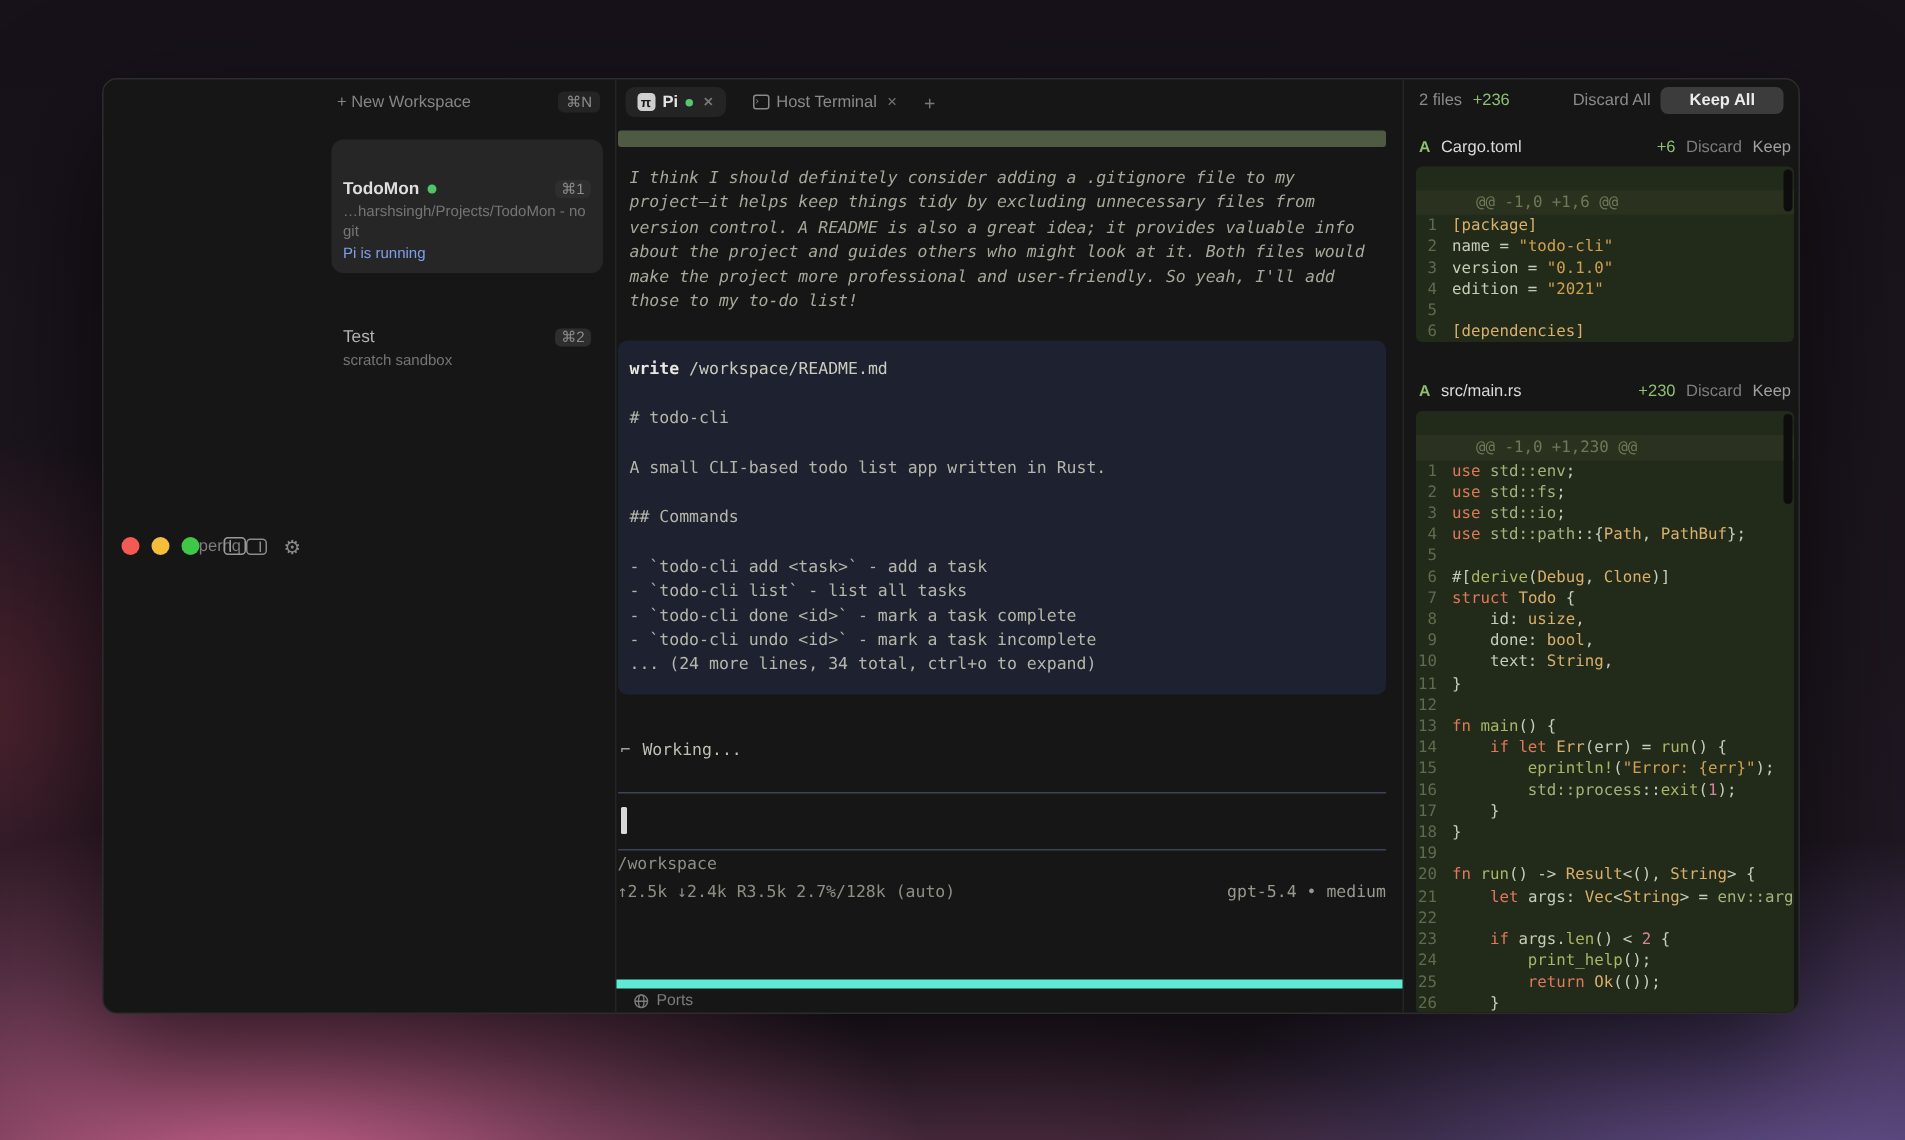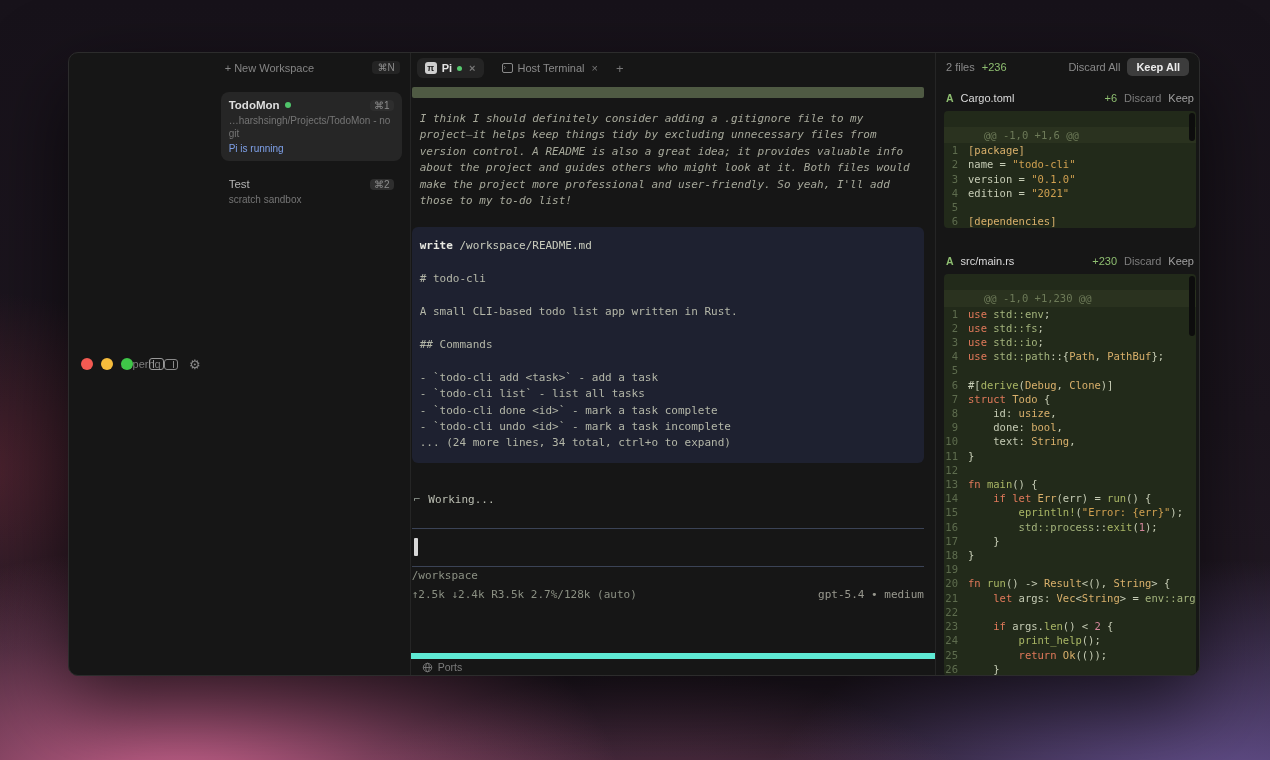--- a/index.html
+++ b/index.html
@@ -34,21 +34,21 @@
   .icon-gear { color:#8a8a8a; font-size:13px; line-height:1; }
   
   .wbody { flex:1; display:flex; min-height:0; }
   
   .sidebar { flex:0 0 198px; width:198px; border-right:1px solid #252525; padding:4px 8px; }
   .new-ws { display:flex; justify-content:space-between; align-items:center; color:#858585; font-size:11px; padding:4px 2px 4px 4px; }
   .kbd { background:#242424; color:#8d8d8d; border-radius:4px; padding:1px 5px; font-size:10px; }
   .ws-list { margin-top:14px; display:flex; flex-direction:column; gap:10px; }
   .ws-item { padding:7px 8px; border-radius:8px; }
   .ws-item.sel { background:#262626; }
-  .ws-row { display:flex; align-items:center; gap:5px; }
+  .ws-row { display:flex; align-items:center; gap:5px;margin-top:20px; }
   .ws-name { color:#dedede; font-size:11.5px; font-weight:700; }
   .ws-item:not(.sel) .ws-name { color:#b3b3b3; font-weight:500; }
   .ws-dot { width:6px; height:6px; border-radius:50%; background:#4fc36a; }
   .ws-kbd { margin-left:auto; background:#2e2e2e; color:#8d8d8d; border-radius:4px; padding:0 4px; font-size:10px; }
   .ws-path { color:#757575; font-size:10px; line-height:1.3; margin-top:3px; }
   .ws-status { color:#7ea0e8; font-size:10px; margin-top:3px; }
   
   .main { flex:1; min-width:0; display:flex; flex-direction:column; border-right:1px solid #252525; }
   .tabbar { flex:0 0 30px; display:flex; align-items:center; padding:0 6px; gap:10px; font-size:11px; }
   .tabs-wrap { display:flex; align-items:center; gap:10px; }
@@ -79,21 +79,21 @@
   .f-row { display:flex; justify-content:space-between; margin-top:6px; color:#8b9083; }
   .f-model { color:#98988e; }
   .ports { flex:0 0 22px; border-top:6px solid #5eead4; display:flex; align-items:center; gap:5px; padding:0 11px; color:#7c7c7c; font-size:10.5px; }
   
   .review { flex:0 0 263px; width:263px; display:flex; flex-direction:column; min-height:0; font-size:11px; }
   .rev-head { flex:0 0 28px; display:flex; align-items:center; gap:7px; padding:0 10px; }
   .rev-count { color:#8a8a8a; }
   .rev-added { color:#8fbf71; }
   .spacer { flex:1; }
   .rev-discard { color:#8a8a8a; }
-  .rev-keep { background:#3c3c3c; color:#ececec; border-radius:5px; padding:3px 9px; font-weight:600; }
+  .rev-keep { background:#3c3c3c; color:#ececec; border-radius:5px; padding:3px 19px; font-weight:600; }
   .cards { flex:1; min-height:0; overflow:hidden; padding:6px 3px 0 8px; }
   .card { margin-bottom:22px; }
   .card-h { display:flex; align-items:center; gap:7px; padding:5px 2px 7px; }
   .f-st { color:#8fbf71; font-weight:700; font-size:10.5px; }
   .f-name { color:#dadada; }
   .f-add { color:#8fbf71; }
   .f-act { color:#7d7d7d; }
   .f-act.keep { color:#a0a0a0; }
   .diff { background:#222a1a; border-radius:4px; font-family:"DejaVu Sans Mono", monospace; font-size:10.5px; line-height:14.2px; position:relative; overflow:hidden; }
   .hunk { color:#6d7a58; background:#2a321f; padding:1px 15px 1px 40px; white-space:pre;margin-top:16px; }

